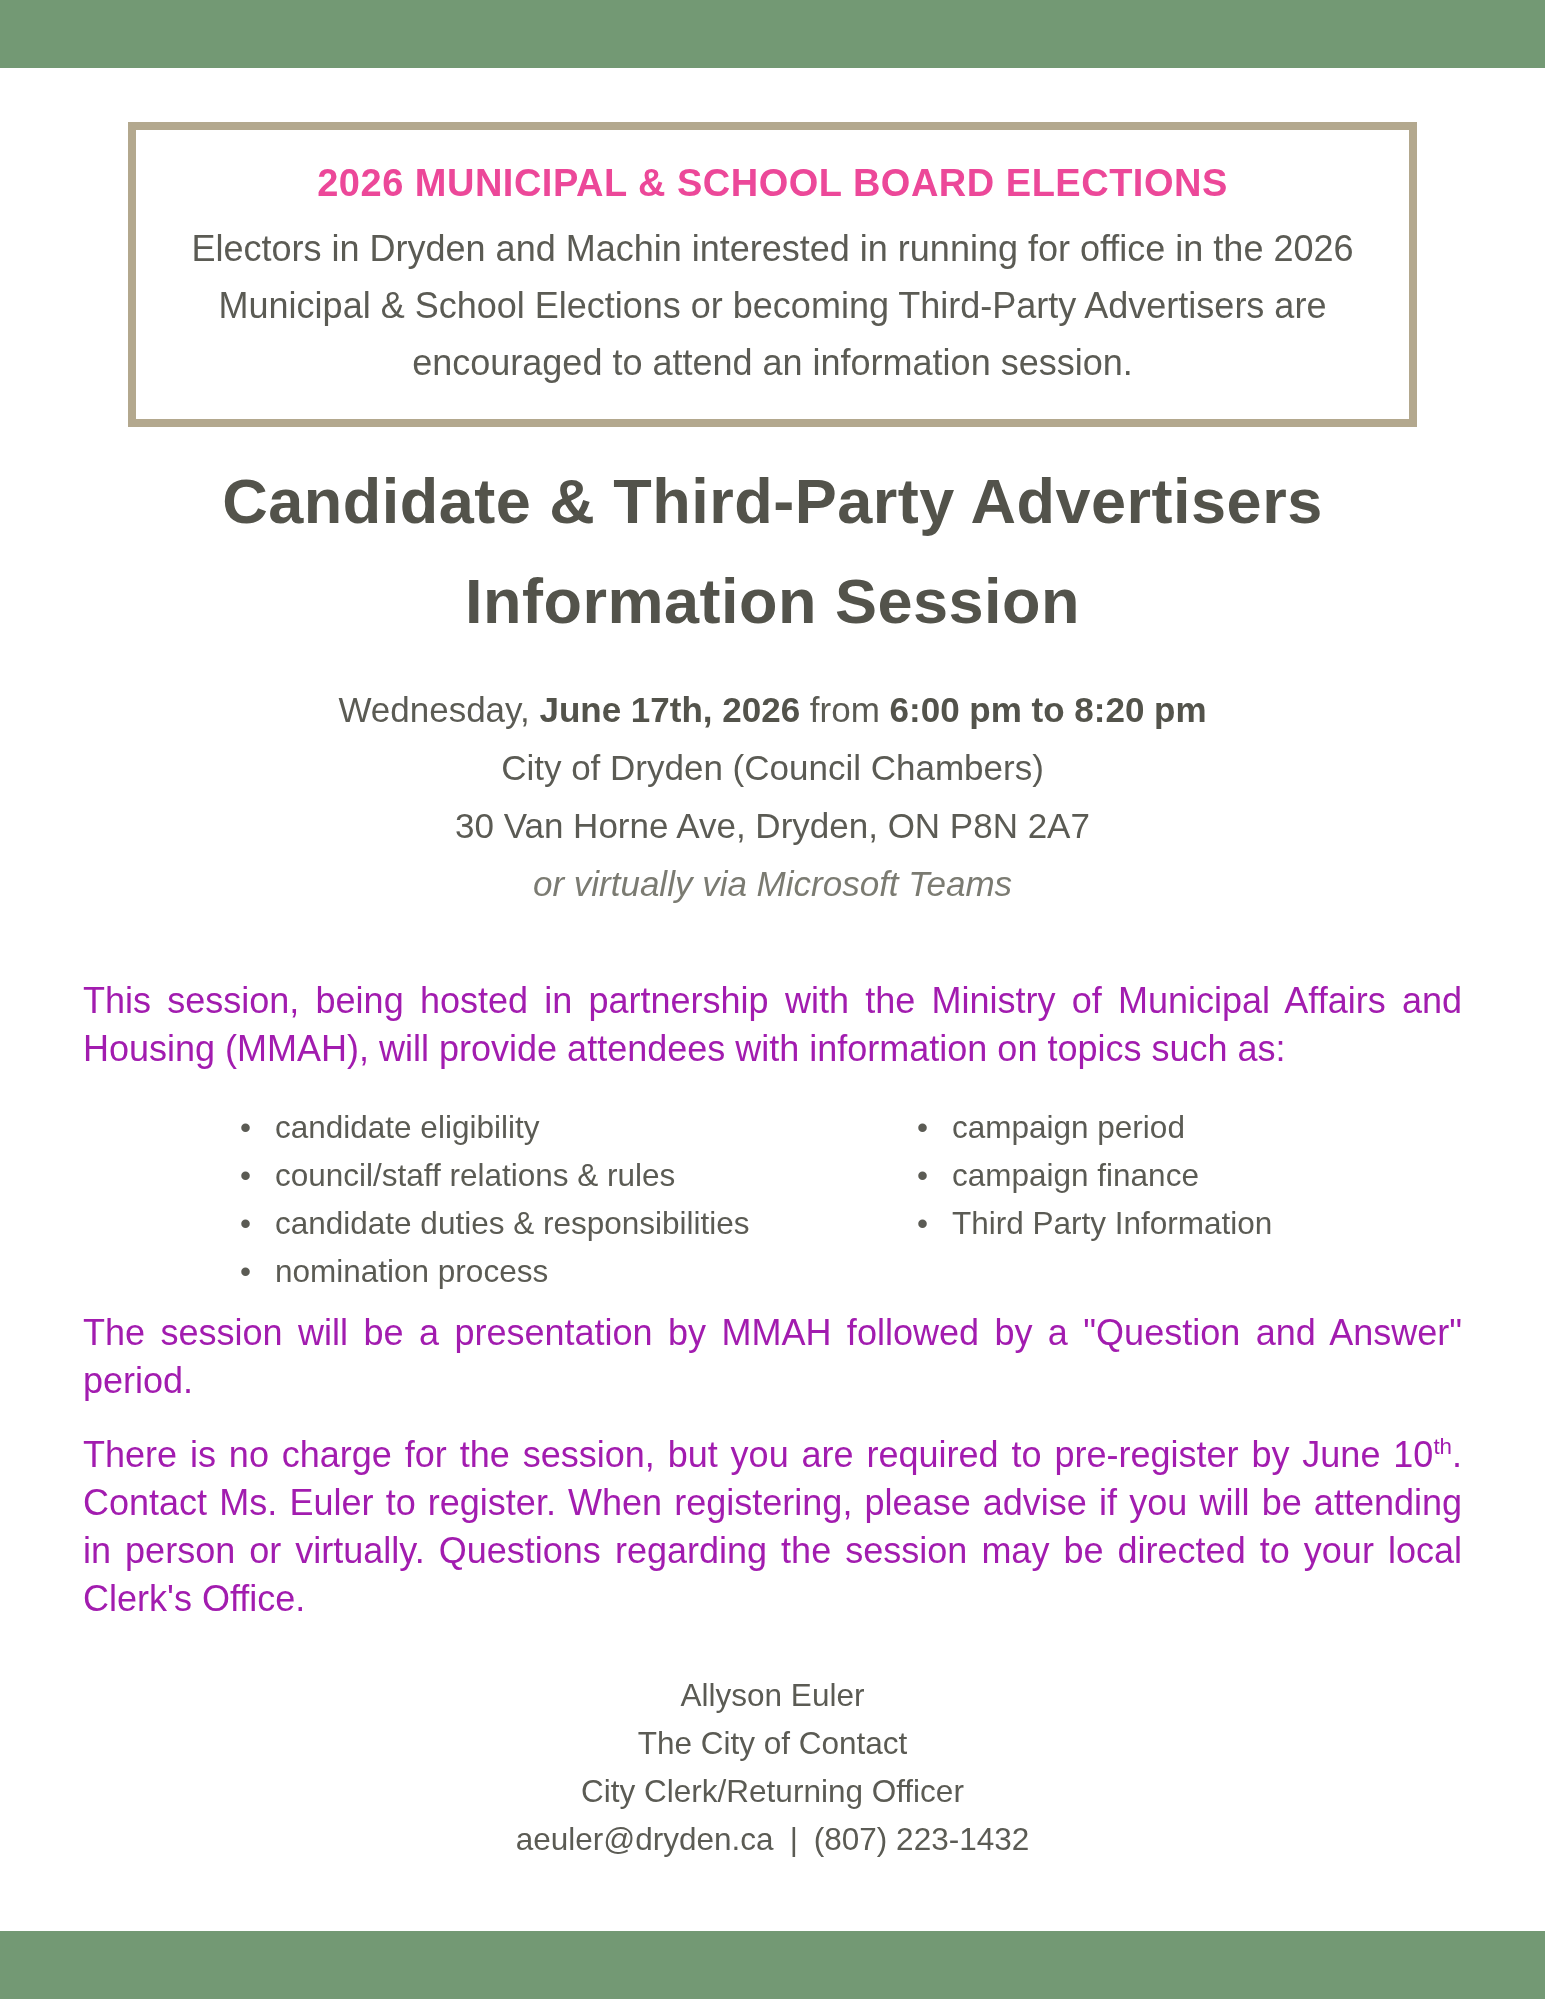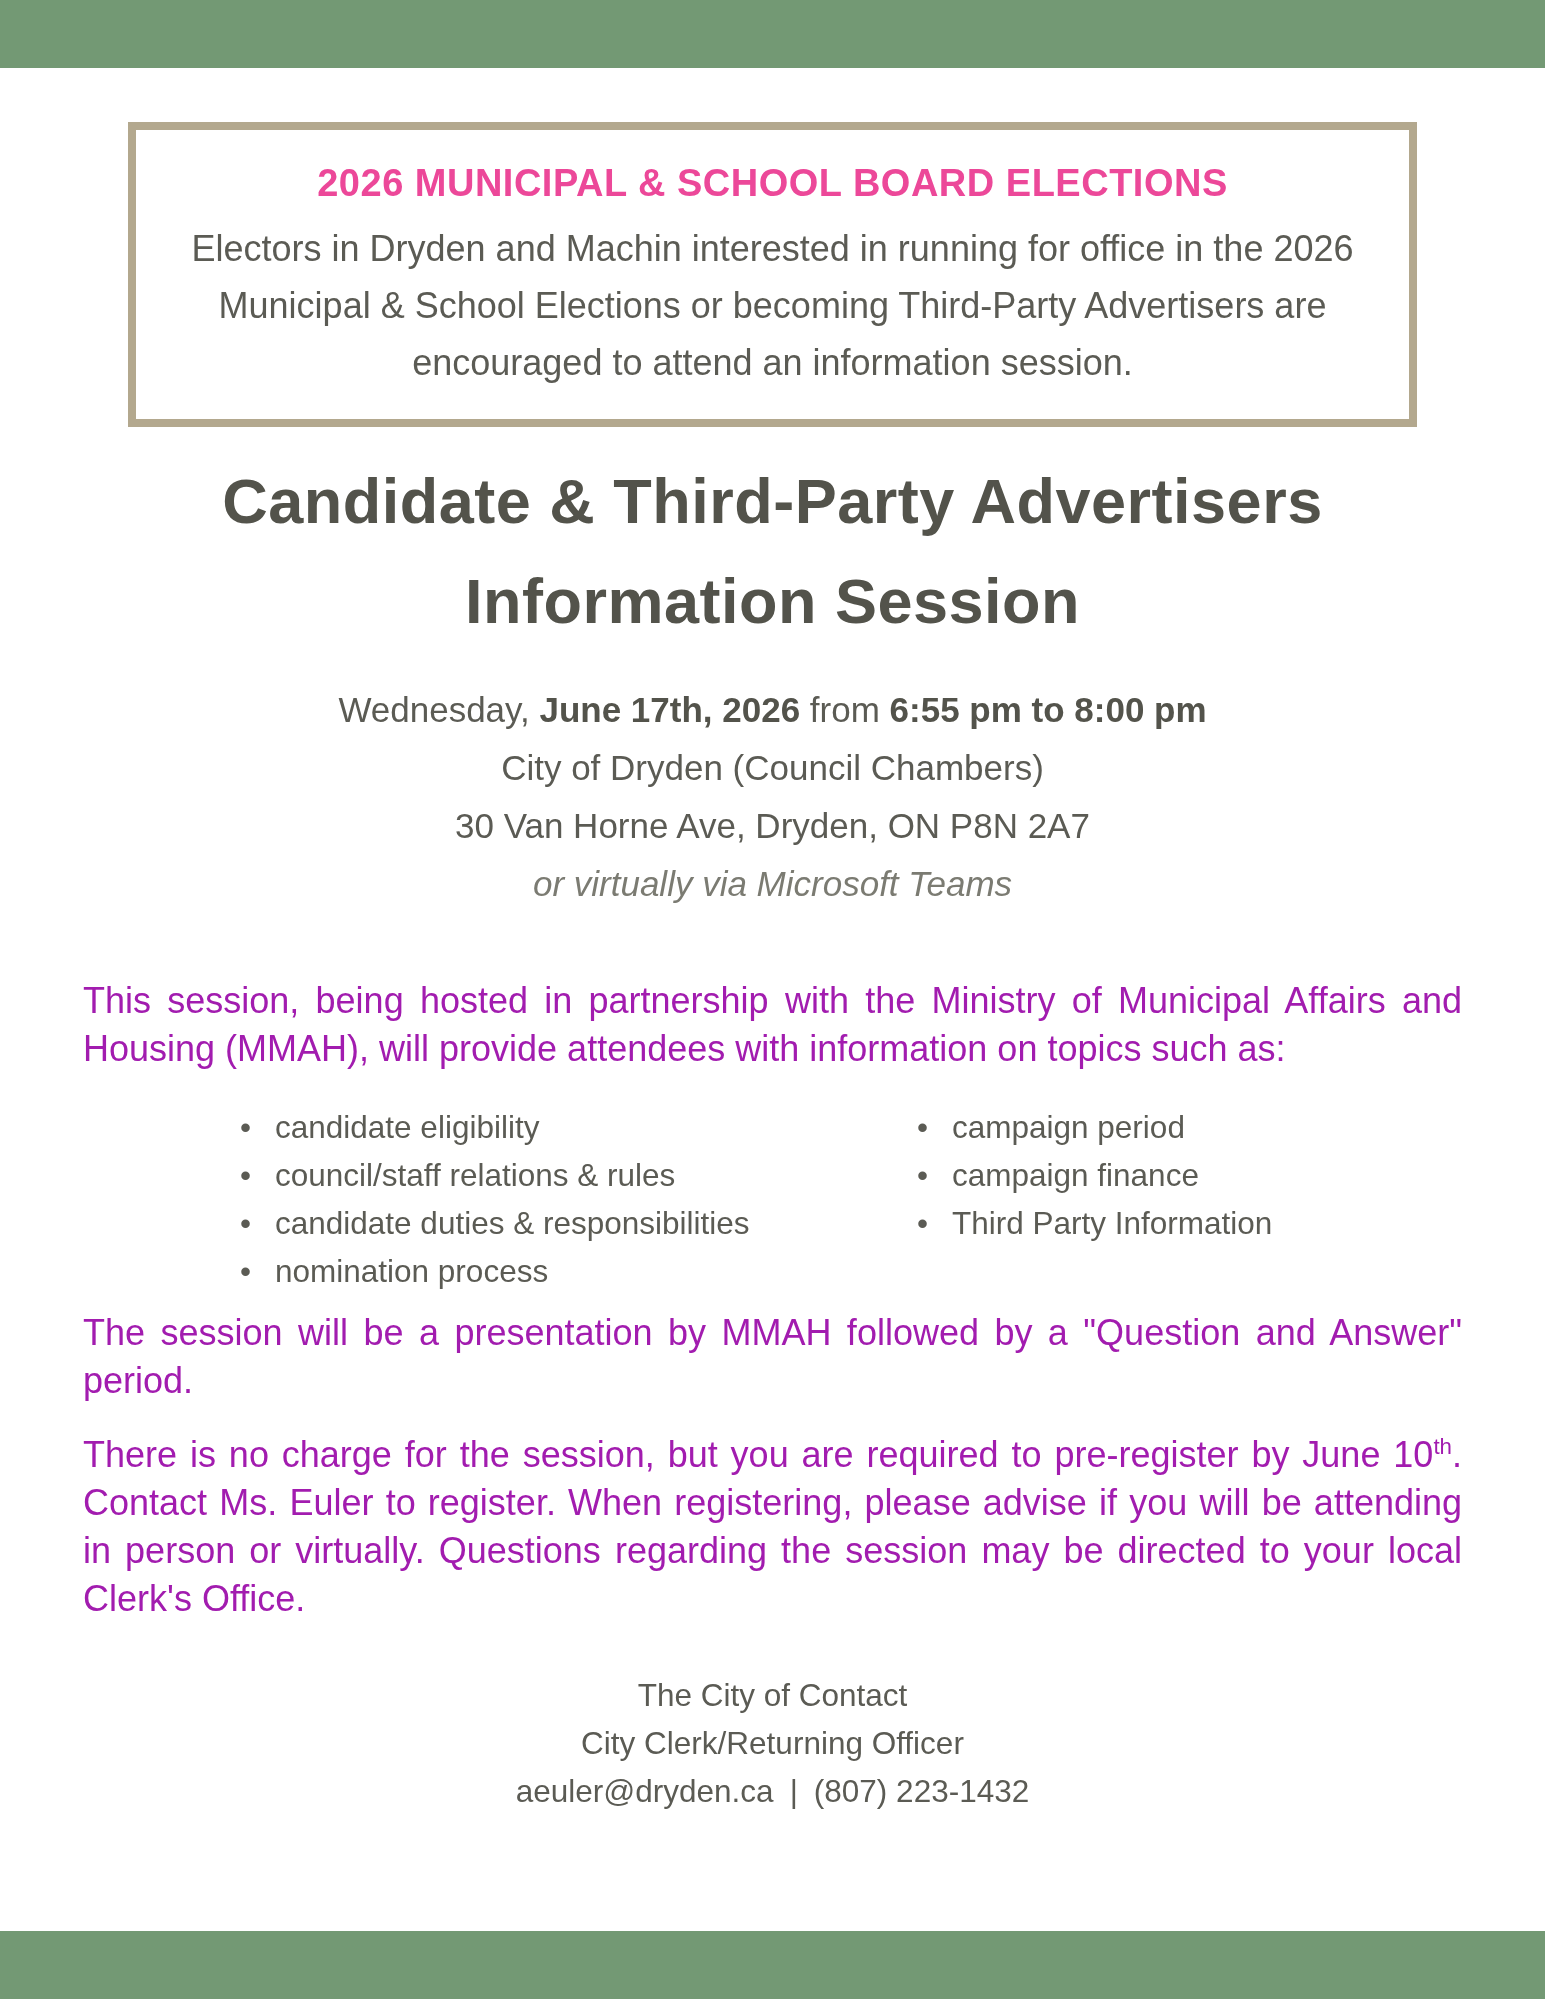--- a/index.html
+++ b/index.html
@@ -109,21 +109,21 @@
 <div class="bar bar-top"></div>
 
 <div class="banner-box">
   <h2 class="banner-heading">2026 MUNICIPAL &amp; SCHOOL BOARD ELECTIONS</h2>
   <p class="banner-body">Electors in Dryden and Machin interested in running for office in the 2026 Municipal &amp; School Elections or becoming Third-Party Advertisers are encouraged to attend an information session.</p>
 </div>
 
 <h1 class="title"><span>Candidate &amp; Third-Party Advertisers</span><br><span>Information Session</span></h1>
 
 <div class="event">
-  <div><span>Wednesday, </span><strong>June 17th, 2026</strong><span> from </span><strong>6:55 pm to 8:00 pm</strong></div>
+  <div><span>Wednesday, </span><strong>June 17th, 2026</strong><span> from </span><strong>6:00 pm to 8:20 pm</strong></div>
   <div>City of Dryden (Council Chambers)</div>
   <div>30 Van Horne Ave, Dryden, ON P8N 2A7</div>
   <div class="virtual">or virtually via Microsoft Teams</div>
 </div>
 
 <p class="para intro">This session, being hosted in partnership with the Ministry of Municipal Affairs and Housing (MMAH), will provide attendees with information on topics such as:</p>
 
 <div class="topics">
   <ul class="col-left">
     <li>candidate eligibility</li>
@@ -136,18 +136,19 @@
     <li>campaign finance</li>
     <li>Third Party Information</li>
   </ul>
 </div>
 
 <p class="para note">The session will be a presentation by MMAH followed by a "Question and Answer" period.</p>
 
 <p class="para register"><span>There is no charge for the session, but you are required to pre-register by June 10</span><sup>th</sup><span>. Contact Ms. Euler to register. When registering, please advise if you will be attending in person or virtually. Questions regarding the session may be directed to your local Clerk's Office.</span></p>
 
 <div class="footer">
+  <div>Allyson Euler</div>
   <div>The City of Contact</div>
   <div>City Clerk/Returning Officer</div>
   <div><span>aeuler@dryden.ca</span><span class="sep">|</span><span>(807) 223-1432</span></div>
 </div>
 
 <div class="bar bar-bottom"></div>
 
 </body></html>

